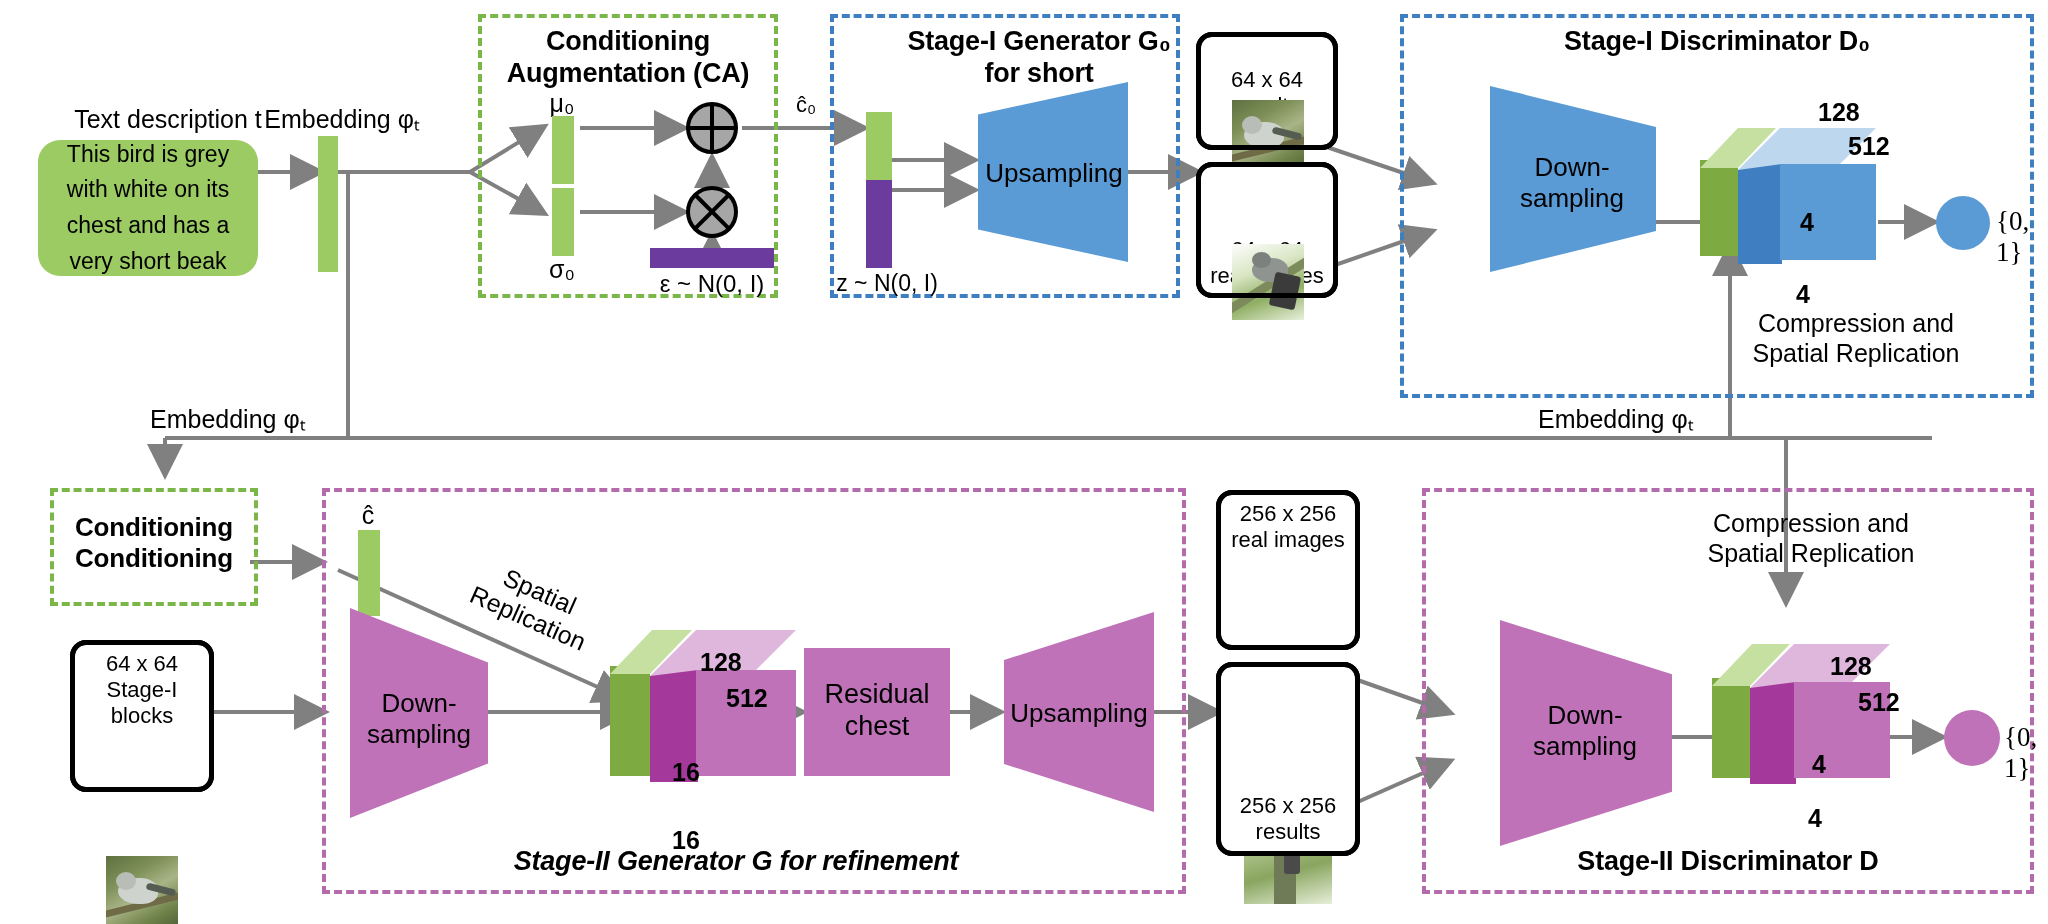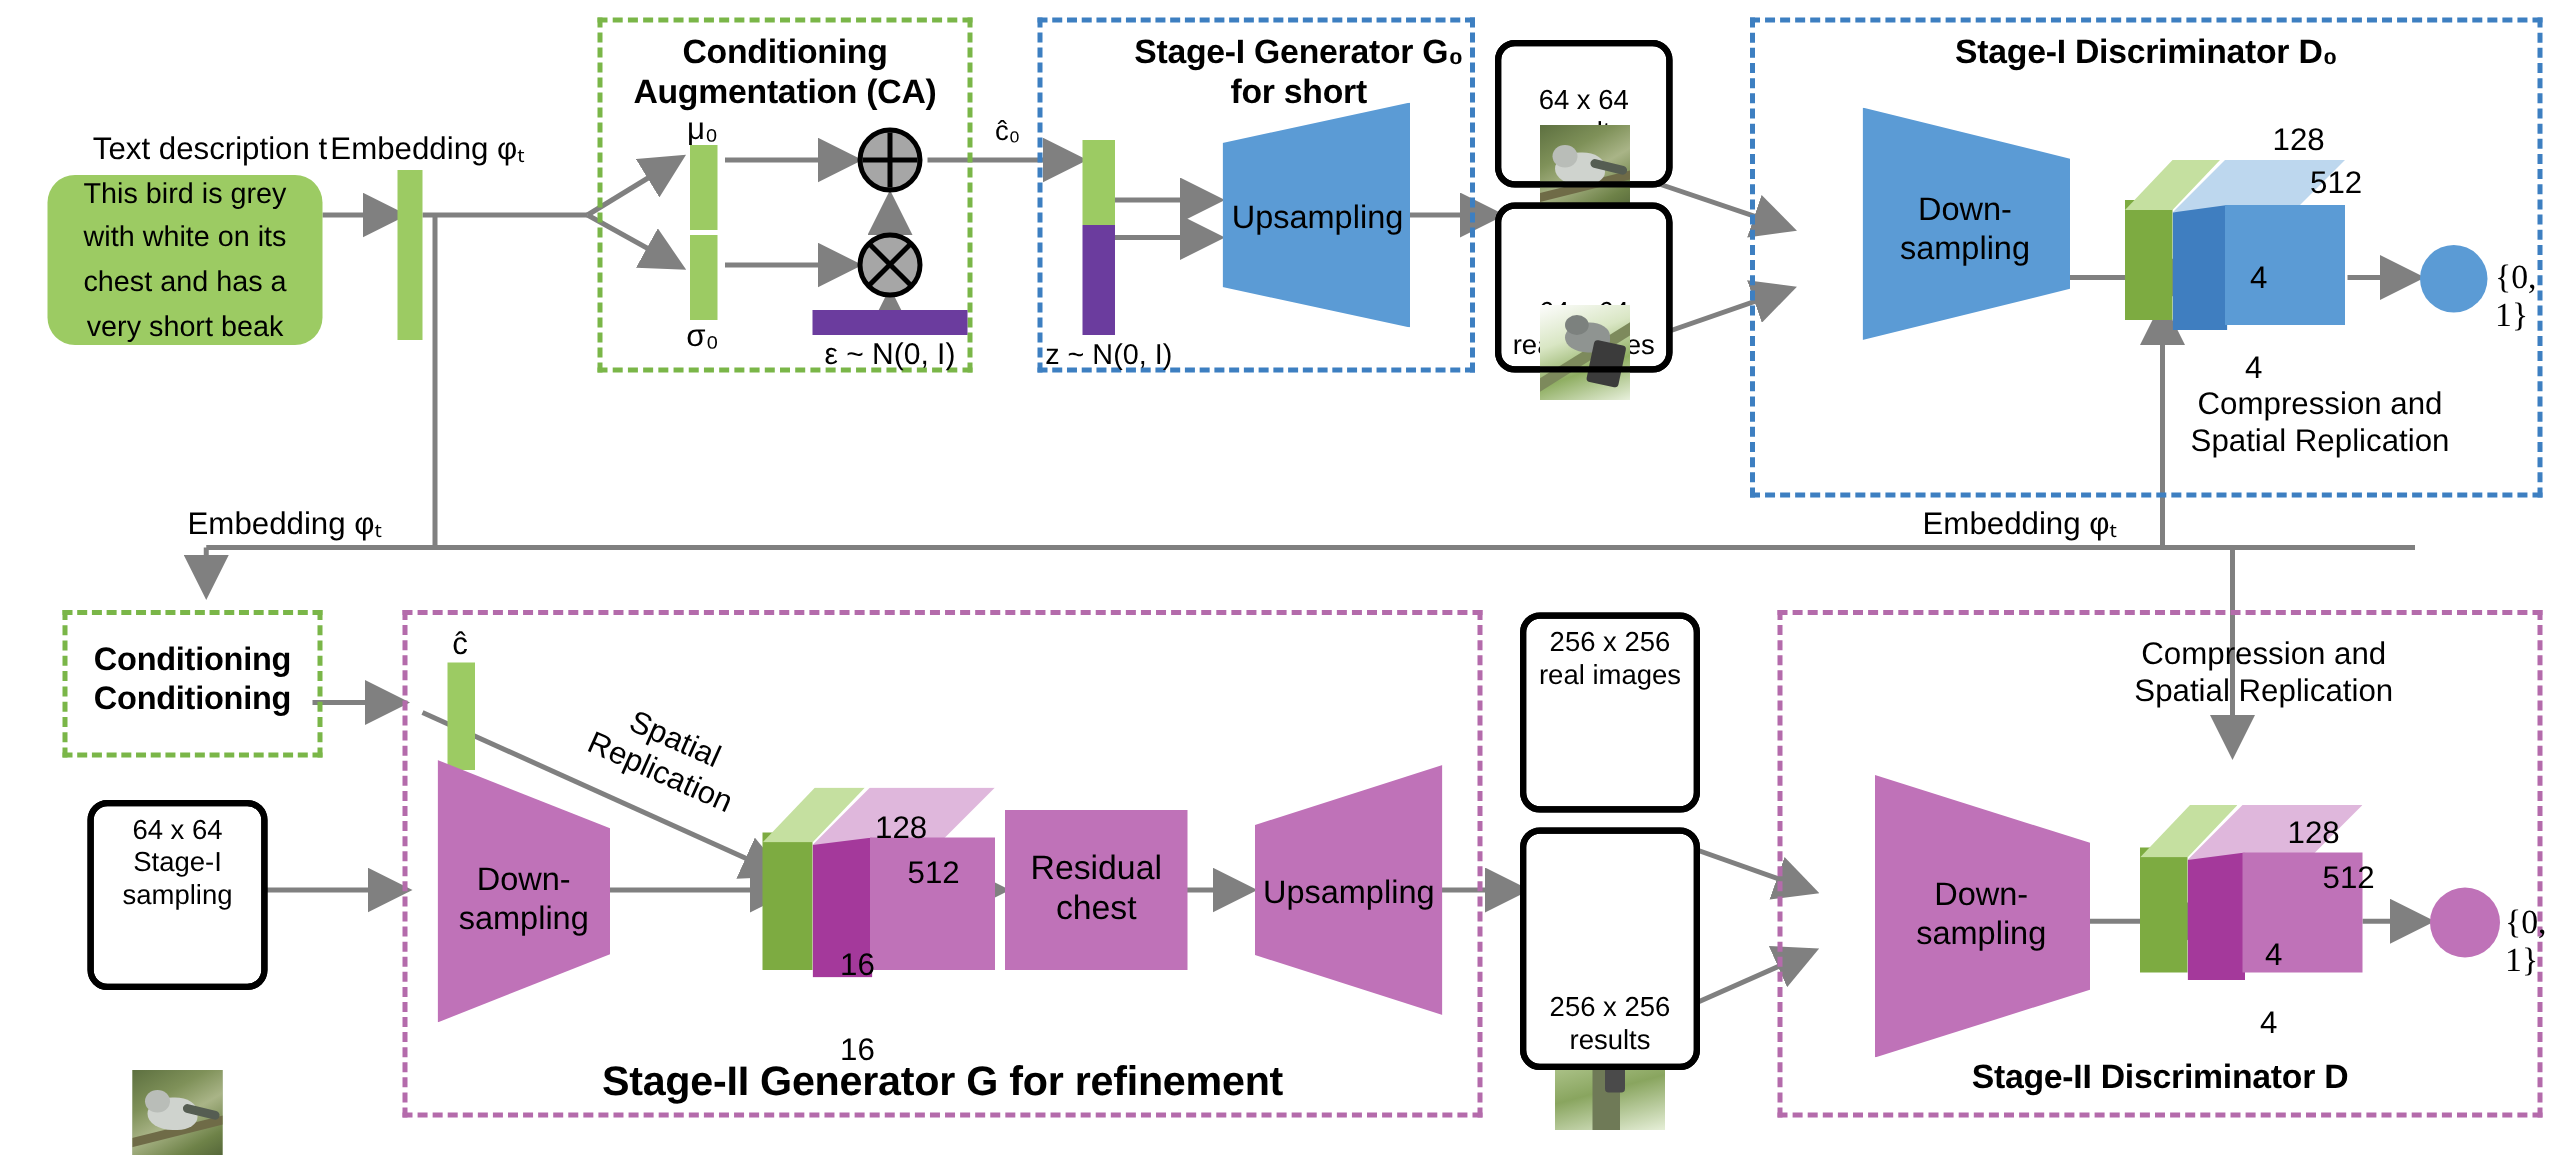--- a/index.html
+++ b/index.html
@@ -28,21 +28,21 @@
   .circ{position:absolute;border-radius:50%;}
   .opcircle{position:absolute;border-radius:50%;background:#a6a6a6;border:4px solid #000;box-sizing:border-box;}
   .opcircle:before,.opcircle:after{content:"";position:absolute;background:#000;}
   .plus:before{left:50%;top:0;width:4px;height:100%;margin-left:-2px;}
   .plus:after{top:50%;left:0;height:4px;width:100%;margin-top:-2px;}
   .times:before{left:50%;top:-6%;width:4px;height:112%;margin-left:-2px;transform:rotate(45deg);}
   .times:after{left:50%;top:-6%;width:4px;height:112%;margin-left:-2px;transform:rotate(-45deg);}
   .textbox{position:absolute;background:#9ccb63;border-radius:22px;display:flex;align-items:center;
            justify-content:center;text-align:center;font-size:23px;line-height:1.55;padding:6px 14px;box-sizing:border-box;}
   .cube{position:absolute;}
-  .num{position:absolute;font-weight:normal;font-size:25px;}
+  .num{position:absolute;font-weight:bold;font-size:25px;}
   .rot{position:absolute;transform-origin:left top;}
   .outlbl{position:absolute;font-family:"Liberation Serif",serif;font-size:27px;}
 </style>
 </head>
 <body>
 
 <div id="stage">
 
   <svg class="svgl" viewBox="0 0 2048 924">
     <defs>
@@ -220,36 +220,36 @@
   <div class="lbl" style="left:150px;top:404px;width:220px;font-size:25px;text-align:left;">Embedding φₜ</div>
   <div class="lbl" style="left:1538px;top:404px;width:220px;font-size:25px;text-align:left;">Embedding φₜ</div>
 
   <div class="dash dash-green" style="left:50px;top:488px;width:208px;height:118px;"></div>
   <div class="ttl" style="left:50px;top:512px;width:208px;font-size:26px;">
     <div>Conditioning</div>
     <div>Conditioning</div>
   </div>
 
   <div class="dash dash-purple" style="left:322px;top:488px;width:864px;height:406px;"></div>
-  <div class="ttl" style="left:322px;top:846px;width:864px;font-size:33px;">Stage-II Generator G for refinement</div>
+  <div class="ttl" style="left:304px;top:846px;width:864px;font-size:27px;font-style:italic;">Stage-II Generator G for refinement</div>
 
   <div class="dash dash-purple" style="left:1422px;top:488px;width:612px;height:406px;"></div>
   <div class="ttl" style="left:1422px;top:846px;width:612px;font-size:27px;">Stage-II Discriminator D</div>
 
   <div class="lbl" style="left:348px;top:500px;width:40px;font-size:25px;">ĉ</div>
   <div class="greenbar" style="left:358px;top:530px;width:22px;height:86px;"></div>
 
   <div class="rot" style="left:468px;top:544px;transform:rotate(24deg);font-size:25px;text-align:center;width:170px;">
     <div>Spatial</div>
     <div>Replication</div>
   </div>
 
   <div class="roundbox" style="left:70px;top:640px;width:144px;height:152px;justify-content:flex-start;padding-top:6px;">
     <div class="cap">64 x 64</div>
-    <div class="cap">Stage-I sampling</div>
+    <div class="cap">Stage-I blocks</div>
   </div>
   <div class="thumb" style="left:106px;top:706px;width:72px;height:74px;">
     <div class="branch" style="left:-6px;top:56px;width:92px;height:7px;background:#6f6b47;transform:rotate(-14deg);"></div>
     <div class="bird" style="left:12px;top:22px;width:40px;height:26px;background:#cfd3ce;"></div>
     <div class="bird" style="left:10px;top:16px;width:20px;height:18px;background:#b9bdb8;border-radius:50%;"></div>
     <div class="bird" style="left:40px;top:30px;width:30px;height:7px;background:#555d52;border-radius:4px;transform:rotate(14deg);"></div>
   </div>
   <div class="abs" style="left:70px;top:640px;width:144px;height:152px;border:5px solid #000;border-radius:16px;box-sizing:border-box;pointer-events:none;"></div>
 
   <div class="trap-p" style="left:350px;top:608px;width:138px;height:210px;

